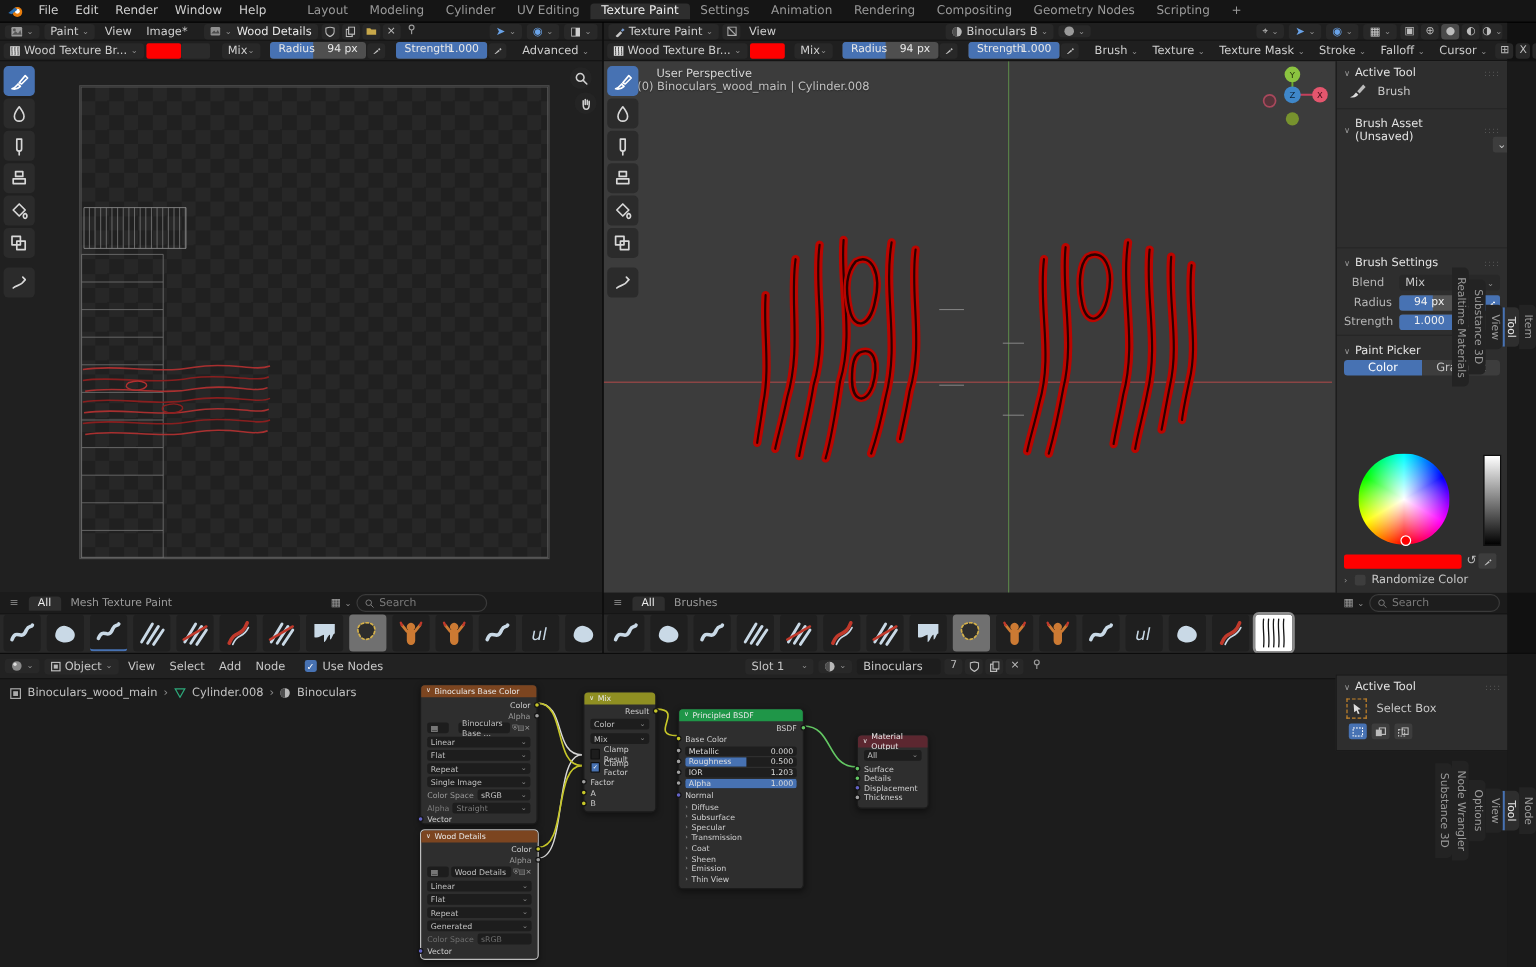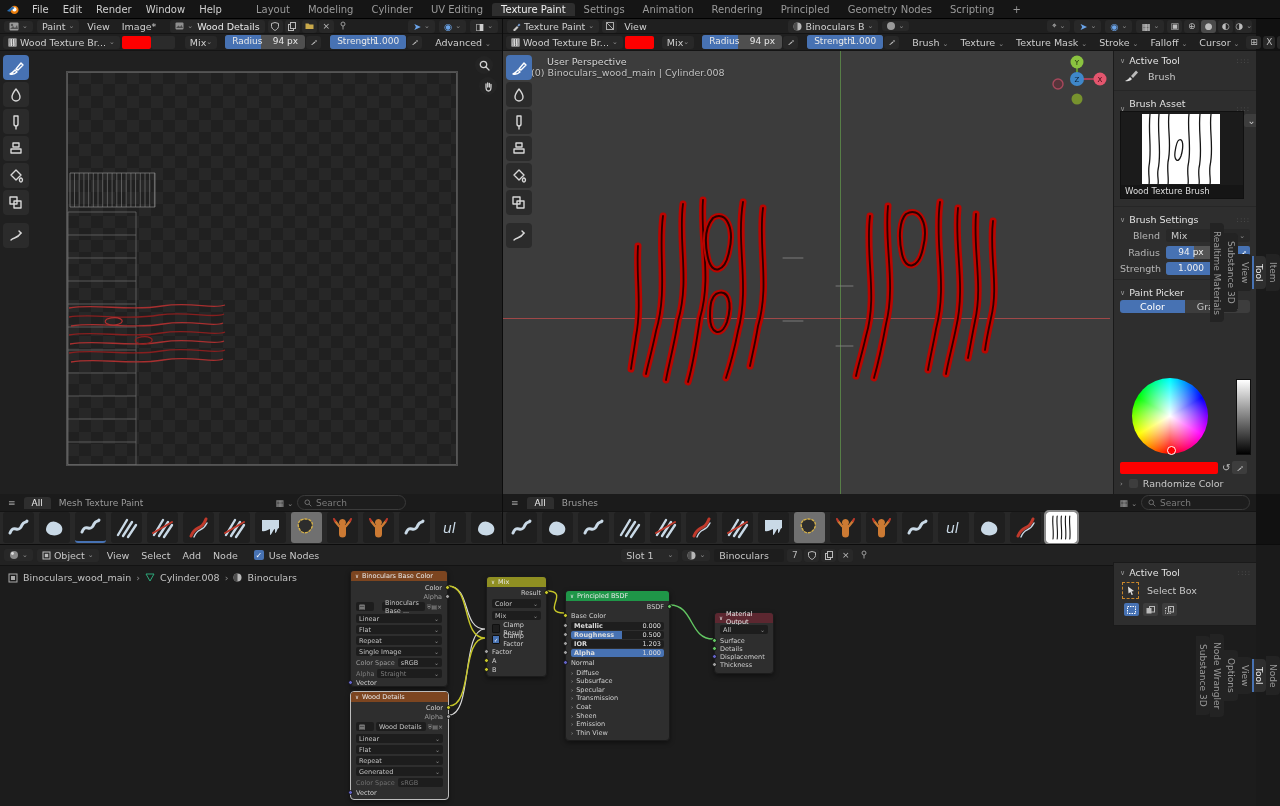--- a/index.html
+++ b/index.html
@@ -64,21 +64,21 @@
   .node{position:absolute;background:rgba(48,48,48,.97);border:1px solid #1b1b1b;border-radius:4px;box-shadow:0 2px 5px rgba(0,0,0,.45);font-size:6.5px;color:#cfcfcf;}
   .node.sel{border-color:#bdbdbd;}
   .nhead{height:10px;border-radius:3px 3px 0 0;display:flex;align-items:center;padding:0 4px;color:#e8e8e8;font-size:6.5px;gap:3px;}
   .nhead .car{font-size:5.5px;}
   .nrow{position:absolute;left:5px;right:5px;height:9px;display:flex;align-items:center;font-size:6.5px;}
   .nrow.r{justify-content:flex-end;}
   .nsel{flex:1;background:#1d1d1d;border-radius:2px;height:9px;display:flex;align-items:center;padding:0 3px;color:#c3c3c3;}
   .nsel .chev{margin-left:auto;font-size:6px;}
   .nslider{position:relative;flex:1;height:8px;background:#1e1e1e;border-radius:2px;overflow:hidden;color:#ddd;}
   .nslider .fill{position:absolute;left:0;top:0;bottom:0;background:#4772b3;}
-  .nslider .lab{position:absolute;left:3px;top:0;font-weight:bold;}
+  .nslider .lab{position:absolute;left:3px;top:0;}
   .nslider .val{position:absolute;right:3px;top:0;}
   .sock{position:absolute;width:5px;height:5px;border-radius:50%;border:1px solid #141414;box-sizing:border-box;}
   .ncheck{width:7px;height:7px;border-radius:1px;background:#1d1d1d;border:1px solid #101010;display:inline-flex;align-items:center;justify-content:center;margin-right:3px;color:#fff;font-size:5px;}
   .ncheck.on{background:#4772b3;}
   .sep-v{background:#0c0c0c;width:1px;}
   .sep-h{background:#0c0c0c;height:1px;}
 </style>
 </head>
 <body>
 
@@ -97,21 +97,21 @@
     </div>
   <div id="workspaces" class="flex" style="margin-left:18px">
       <span class="ws">Layout</span>
       <span class="ws">Modeling</span>
       <span class="ws">Cylinder</span>
       <span class="ws">UV Editing</span>
       <span class="ws active">Texture Paint</span>
       <span class="ws">Settings</span>
       <span class="ws">Animation</span>
       <span class="ws">Rendering</span>
-      <span class="ws">Principled</span>
+      <span class="ws">Compositing</span>
       <span class="ws">Geometry Nodes</span>
       <span class="ws">Scripting</span>
     </div>
   <span class="ws" id="ws-add">+</span>
 </div>
 
 <div class="hdr abs" style="left:0;top:19px;width:502px;height:15px;">
   <span class="ddl" style="margin-left:4px">
       <svg width="10" height="9" viewBox="0 0 10 9">
         <rect x="0.5" y="0.5" width="9" height="8" rx="1" fill="#9a9a9a"></rect>
@@ -551,46 +551,30 @@
         <path d="M7,7 L12,1.5 14,3.5 9,9z" fill="#bbb"></path>
       </svg>
     <span style="margin-left:8px">Brush</span>
   </div>
   <div class="pdiv"></div>
   <div class="ptitle">
       <span class="car">∨</span>
       <span>Brush Asset (Unsaved)</span>
       <span class="grip">::::</span>
     </div>
-  <div class="abs" style="left:6px;top:60px;width:122px;height:86px;background:#1b1b1b;border:1px solid #101010">
-    <div class="abs" style="left:21px;top:2px;width:78px;height:70px;background:#fff">
-      <svg width="78" height="70">
-        <g stroke="#151515" stroke-width="1.3" fill="none">
-          <path d="M8,0 C6,18 10,36 7,52 C6,60 8,66 7,70"></path>
-          <path d="M17,0 C15,20 20,38 16,56 C15,62 17,67 16,70"></path>
-          <path d="M27,0 C25,14 30,30 26,48 C25,58 27,65 26,70"></path>
-          <path d="M47,0 C45,16 50,34 46,52 C45,60 47,66 46,70"></path>
-          <path d="M58,0 C56,18 61,36 57,54 C56,62 58,67 57,70"></path>
-          <path d="M69,0 C67,16 72,34 68,52 C67,60 69,66 68,70"></path>
-          <path d="M37,26 C41,24 42,32 39,42 C36,50 32,46 33,38 C34,31 35,27 37,26z"></path>
-        </g>
-      </svg>
-    </div>
-    <div class="abs" style="left:0;right:0;bottom:0;height:13px;background:#151515;color:#ddd;font-size:8.5px;padding:1px 4px;box-sizing:border-box">Wood Texture Brush</div>
-  </div>
   <span class="sideicon abs" style="left:128px;top:63px">⌄</span>
   <div class="abs" style="left:0;top:152px;right:0">
     <div class="pdiv"></div>
     <div class="ptitle">
         <span class="car">∨</span>
         <span>Brush Settings</span>
         <span class="grip">::::</span>
       </div>
     <div class="flex" style="padding:2px 6px 1px">
-      <span style="width:40px;text-align:right;margin-right:6px;color:#b5b5b5">Blend</span>
+      <span style="width:40px;text-align:center;margin-right:6px;color:#b5b5b5">Blend</span>
       <span class="ddl" style="flex:1;margin:0">
           <span>Mix</span>
           <span class="chev" style="margin-left:auto">⌄</span>
         </span>
     </div>
     <div class="flex" style="padding:3px 6px 1px">
       <span style="width:40px;text-align:right;margin-right:6px;color:#b5b5b5">Radius</span>
       <span class="sslider" style="flex:1">
           <span class="fill abs" style="left:0;top:0;bottom:0;width:55%;background:#4772b3"></span>
           <span class="abs" style="left:0;right:0;top:1px;text-align:center">94 px</span>

